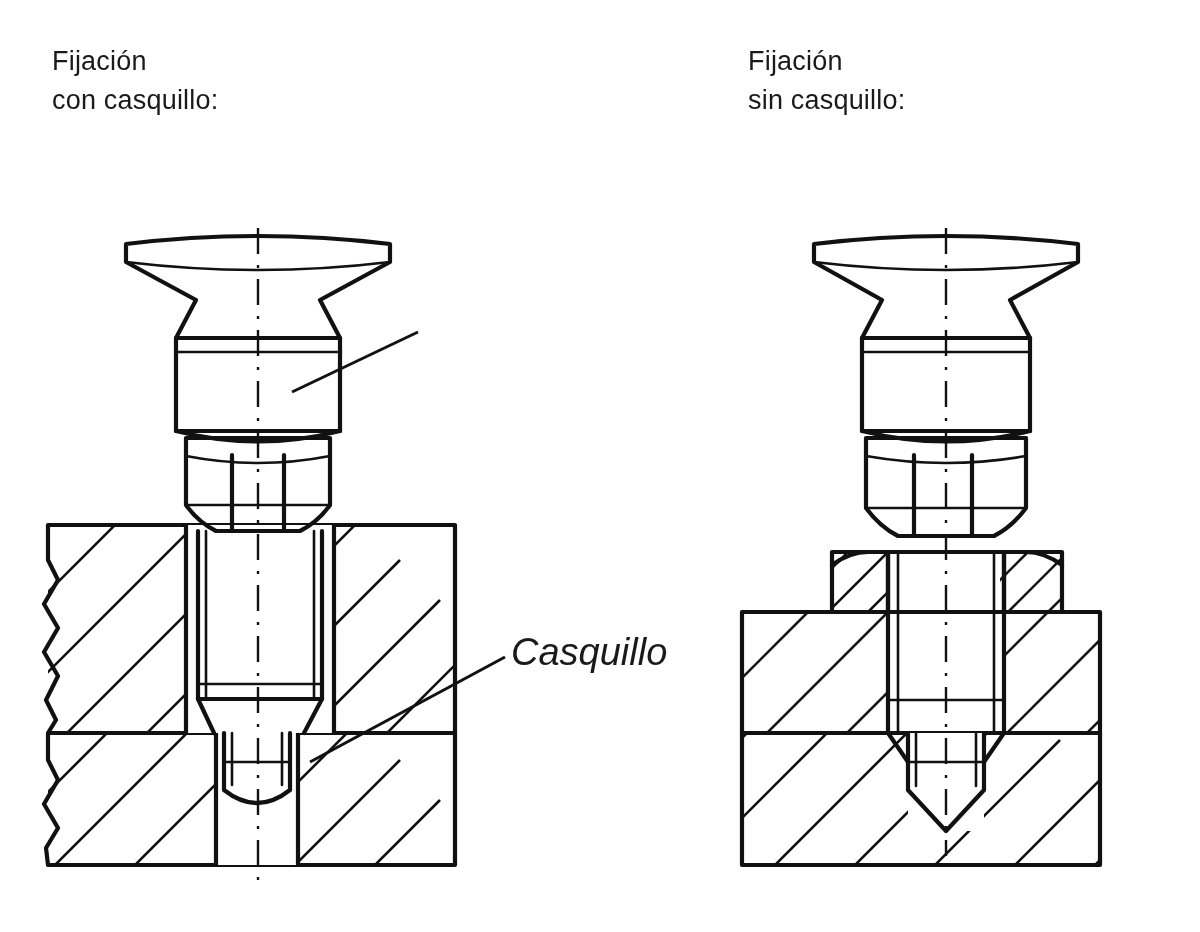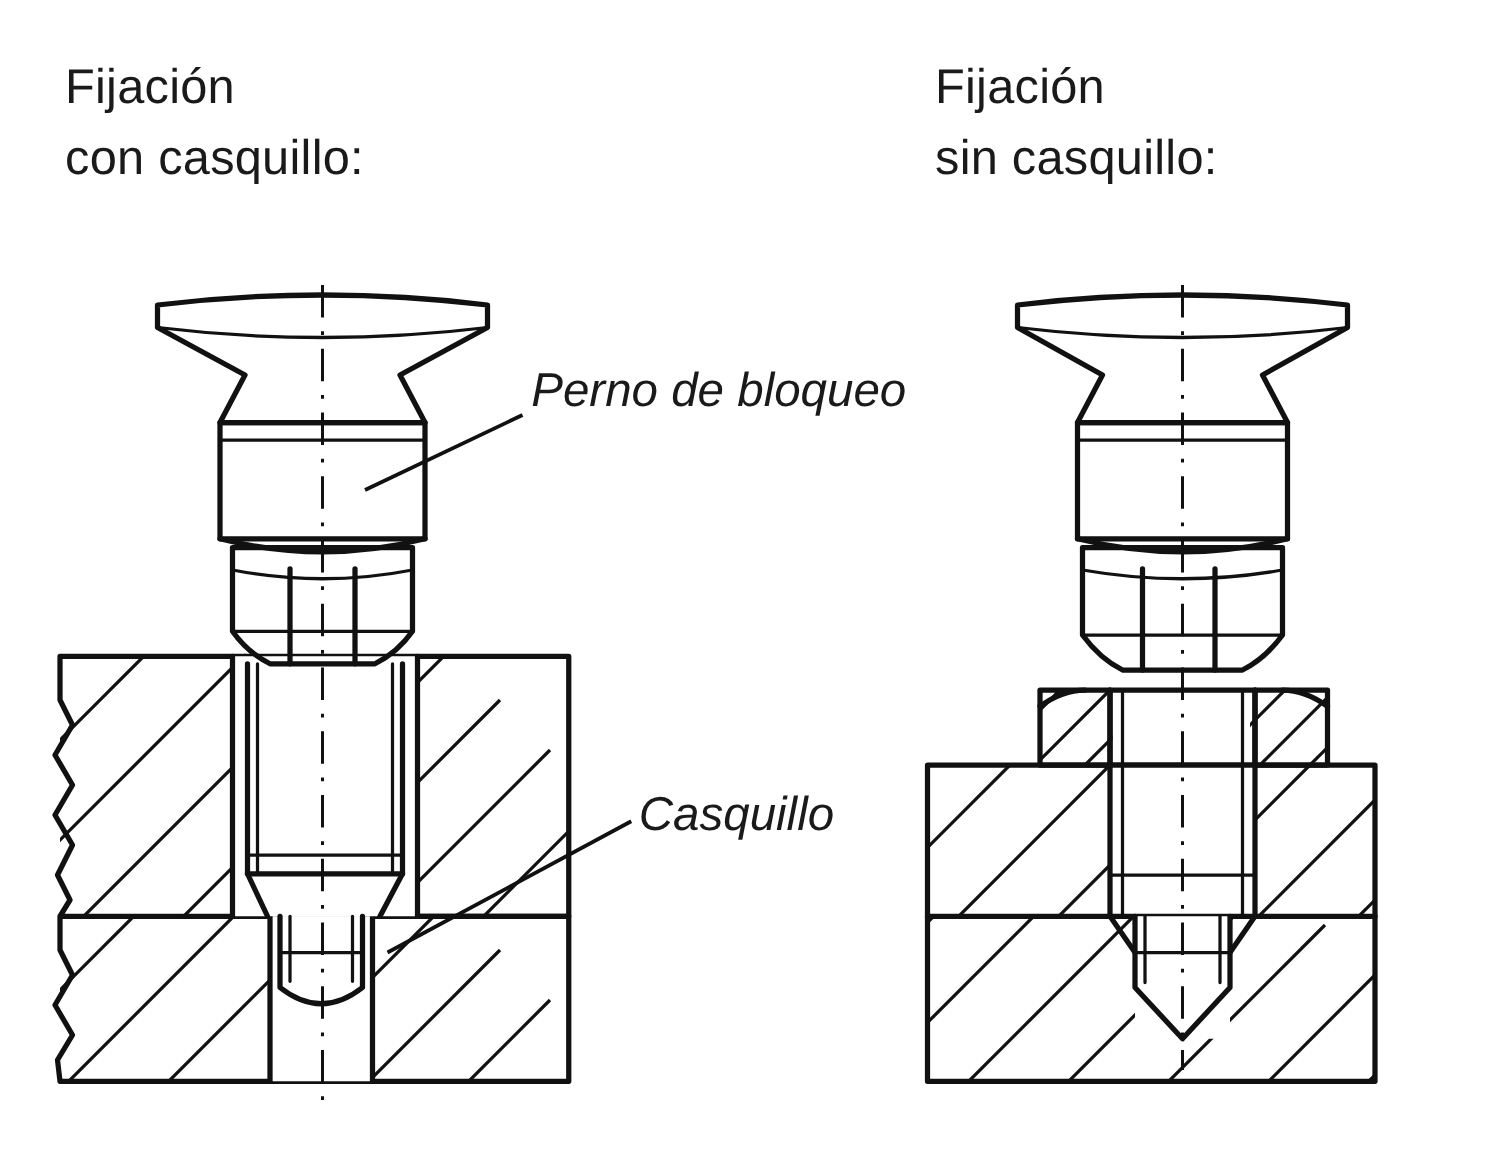--- a/index.html
+++ b/index.html
@@ -14,21 +14,21 @@
     color: #000000;
     overflow: hidden;
   }
   #stage {
     position: relative;
     width: 1200px;
     height: 932px;
   }
   .label-block {
     position: absolute;
-    font-size: 39px;
+    font-size: 27px;
     line-height: 1.45;
     color: #1a1a1a;
     white-space: pre-line;
     letter-spacing: 0.2px;
   }
   #title-left { left: 52px; top: 42px; }
   #title-right { left: 748px; top: 42px; }
 
   .callout {
     position: absolute;
@@ -56,21 +56,20 @@
 <body>
 
 <div id="stage">
 
   <div class="label-block" id="title-left">Fijación
 con casquillo:</div>
 
   <div class="label-block" id="title-right">Fijación
 sin casquillo:</div>
 
-  <div class="callout" id="callout-bolt">Perno de bloqueo</div>
 
   <div class="callout" id="callout-bush">Casquillo</div>
 
   <svg id="drawing" width="1200" height="932" viewBox="0 0 1200 932">
     <defs>
       <clipPath id="clipL1">
         <path d="M48,525 L455,525 L455,733 L48,733 Z"></path>
       </clipPath>
       <clipPath id="clipL2">
         <path d="M48,733 L455,733 L455,865 L48,865 Z"></path>

